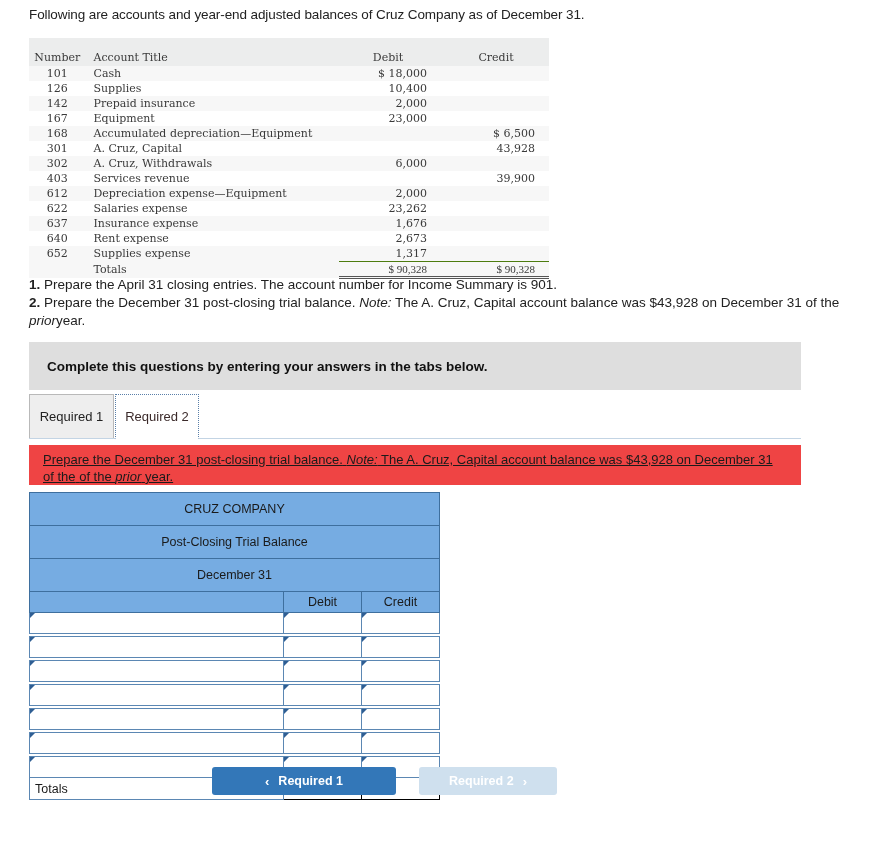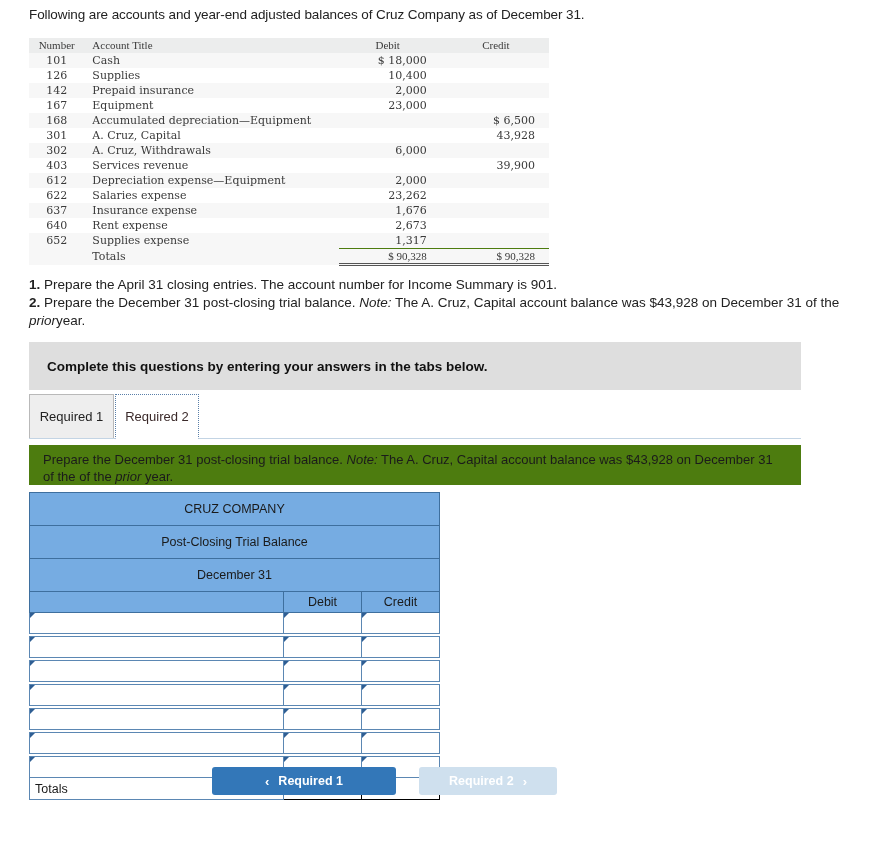--- a/index.html
+++ b/index.html
@@ -23,21 +23,21 @@
   
   .tb{
     position:absolute;left:14px;top:38px;width:520px;
     border-collapse:collapse;
     font-family:"DejaVu Serif", serif;
     font-size:11px;
     color:#3a3a3a;
   }
   .tb td,.tb th{padding:1px 0 1px 0;font-weight:normal;}
   .tb thead tr{background:#eceded;}
-  .tb thead th{text-align:left;padding-top:1px;padding-bottom:2px;font-family:Liberation Serif, serif;}
+  .tb thead th{text-align:left;padding-top:13px;padding-bottom:2px;}
   .tb tbody tr:nth-child(odd){background:#f7f7f7;}
   .tb tbody tr:nth-child(even){background:#ffffff;}
   .tb .c-num{width:58px;text-align:center;}
   .tb .c-title{width:270px;text-align:left;padding-left:8px;}
   .tb .c-debit{width:95px;text-align:right;padding-right:20px;}
   .tb .c-credit{width:95px;text-align:right;padding-right:14px;}
   .tb thead .c-debit{text-align:center;padding-right:10px;}
   .tb thead .c-credit{text-align:center;padding-right:4px;}
   .tb tr.totals{background:#f7f7f7 !important;}
   .tb tr.totals td.c-debit,.tb tr.totals td.c-credit{
@@ -92,24 +92,24 @@
   }
   .tabline{
     position:absolute;left:0;top:44px;width:772px;height:1px;
     background:#c3d4e4;
   }
 
   
   .bluepanel{
     position:absolute;left:14px;top:445px;
     width:772px;height:40px;
-    background:#4d7c0f;
+    background:#ef4444;
     box-sizing:border-box;
     padding:6px 14px 0 14px;
-    font-size:13px;line-height:17px;color:#1b1b1b;
+    font-size:13px;line-height:17px;color:#1b1b1b;text-decoration:underline;
   }
   .bluepanel i{font-style:italic;}
 
   
   .ans{
     position:absolute;left:14px;top:492px;
     width:410px;
     border-collapse:collapse;
     table-layout:fixed;
   }

